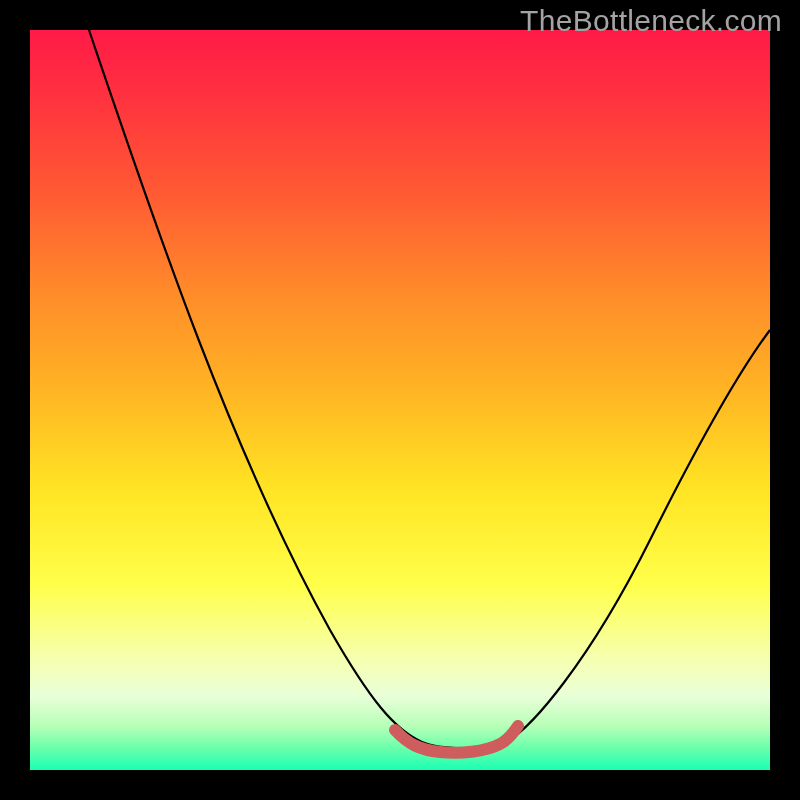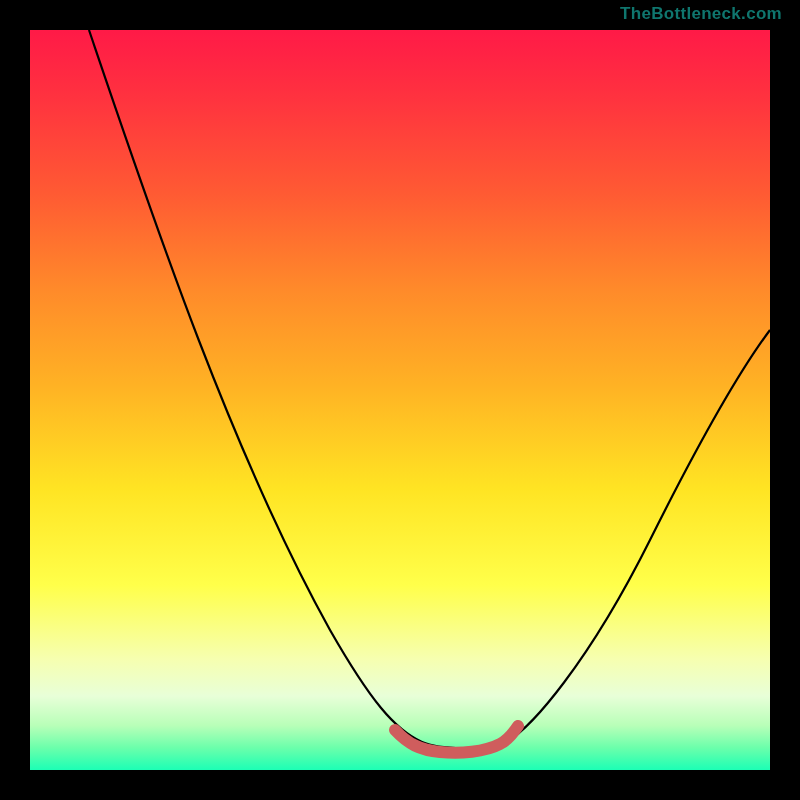--- a/index.html
+++ b/index.html
@@ -29,23 +29,23 @@
       #e8ffd8 90%,
       #b8ffb8 94%,
       #6bffab 97%,
       #1cffb5 100%
     );
   }
   .watermark {
     position: absolute;
     top: 4px;
     right: 18px;
-    color: #0f766e;
-    font-size: 17px;
-    font-weight: 700;
+    color: #a3a3a3;
+    font-size: 30px;
+    font-weight: 400;
     letter-spacing: 0.3px;
     user-select: none;
   }
   svg.curve {
     position: absolute;
     left: 0;
     top: 0;
     width: 740px;
     height: 740px;
     overflow: visible;

